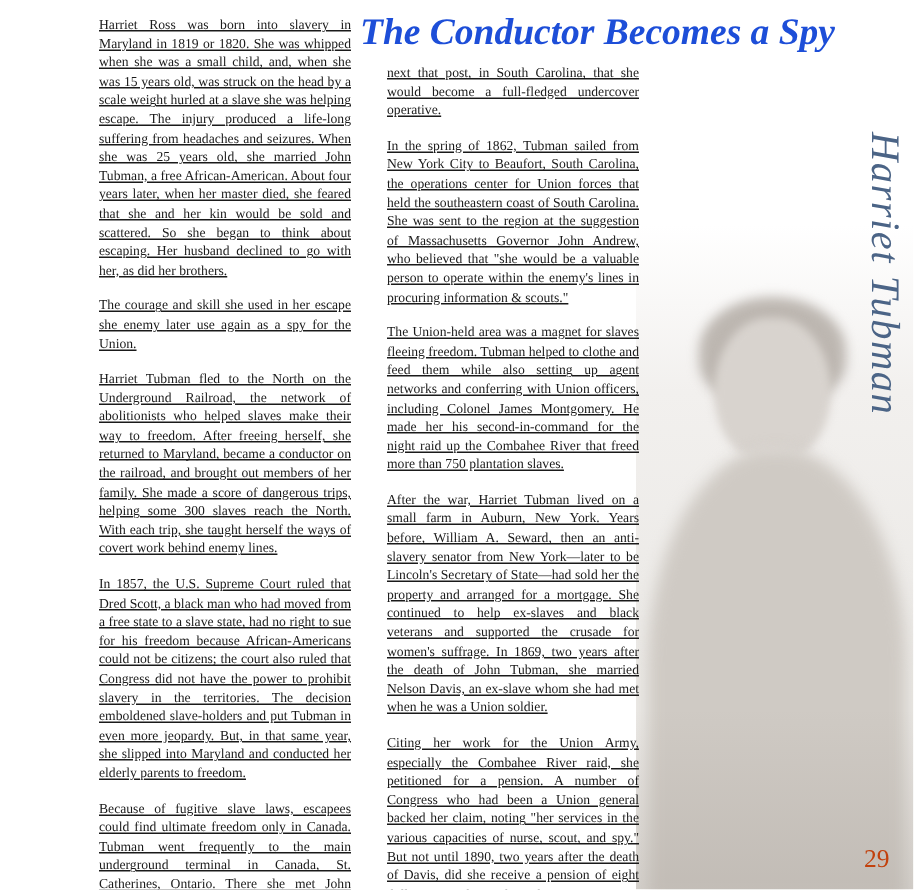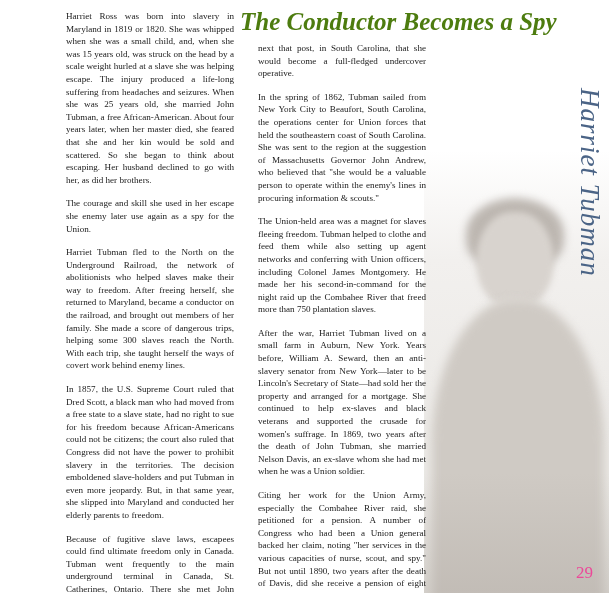--- a/index.html
+++ b/index.html
@@ -90,21 +90,21 @@
   .headline {
     position: absolute;
     left: 240px;
     top: 8px;
     width: 360px;
     text-align: left;
     font-family: "Liberation Serif", serif;
     font-weight: bold;
     font-style: italic;
     font-size: 25px;
-    color: #4d7c0f;
+    color: #1d4ed8;
     letter-spacing: 0px;
     white-space: nowrap;
   }
 
   .vtitle {
     position: absolute;
     right: 4px;
     top: 88px;
     writing-mode: vertical-rl;
     text-orientation: mixed;
@@ -131,29 +131,30 @@
     left: 66px;
     width: 168px;
   }
   .col.right {
     left: 258px;
     width: 168px;
     top: 42px;
   }
   .col p {
     margin: 0 0 11px 0;
+    text-decoration: underline;
   }
 
   .page-number {
     position: absolute;
     right: 16px;
     bottom: 10px;
     font-family: "Liberation Serif", serif;
     font-size: 17px;
-    color: #ec4899;
+    color: #c2410c;
   }
 </style>
 </head>
 <body>
 
 <div class="page">
 
   <div class="portrait-watermark">
     <div class="pw-bg"></div>
     <div class="pw-hair"></div>

